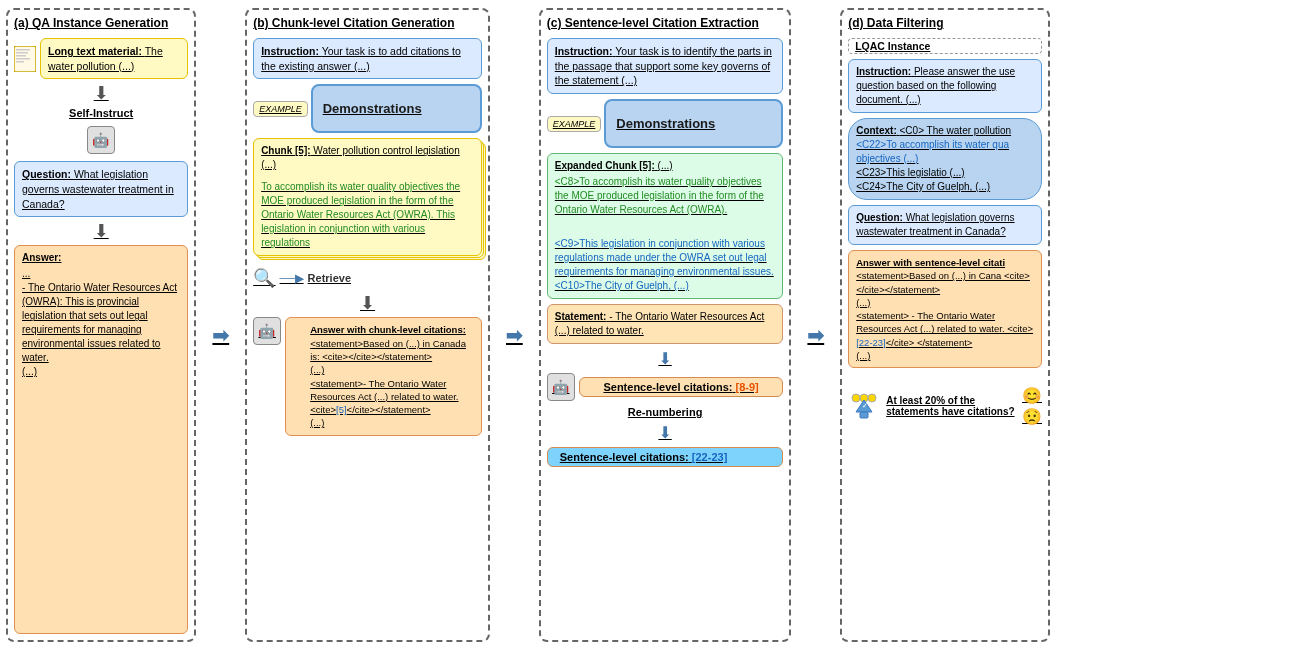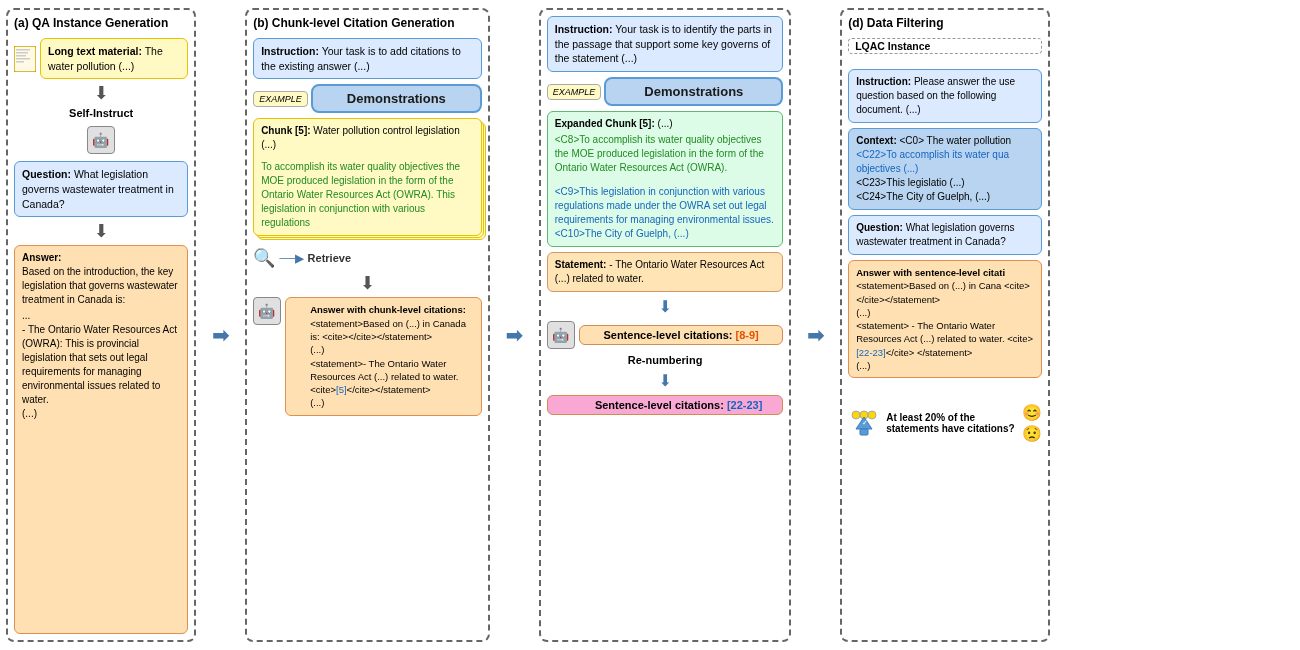--- a/index.html
+++ b/index.html
@@ -10,20 +10,21 @@
       height: 650px;
       overflow: hidden;
       font-size: 11px;
     }
     .main-container {
       display: flex;
       width: 1056px;
       height: 650px;
       padding: 8px 6px;
       gap: 16px;
+      text-decoration: underline;
     }
     .section {
       display: flex;
       flex-direction: column;
       gap: 5px;
       position: relative;
     }
     .section-title {
       font-weight: bold;
       font-size: 12px;
@@ -91,22 +92,21 @@
     }
     .box-orange-light {
       background: #FFE4B5;
       border: 1.5px solid #D4956A;
     }
 
     .demonstrations-box {
       background: #B8D4F0;
       border: 2px solid #5B9BD5;
       border-radius: 8px;
-      padding: 5px 10px;
-      text-align: center;
+      padding: 15px 10px;
       font-weight: bold;
       font-size: 13px;
       color: #1a1a1a;
     }
 
     .arrow-down {
       text-align: center;
       font-size: 18px;
       color: #555;
       line-height: 1;
@@ -146,38 +146,38 @@
     }
 
     .section-d-lqac-label {
       background: #fff;
       border: 1.5px dashed #999;
       border-radius: 4px;
       padding: 1px 6px;
       font-size: 10.5px;
       font-weight: bold;
       display: inline-block;
-      margin-bottom: 10px;
+      margin-bottom: 0;
     }
 
     .citations-badge {
       background: #FFE0B2;
       border: 1.5px solid #D48B50;
       border-radius: 6px;
       padding: 3px 8px;
       text-align: center;
       font-weight: bold;
       font-size: 11px;
     }
     .citations-badge-green {
-      background: #f9a8d4;
+      background: #7dd3fc;
       border: 1.5px solid #D48B50;
       border-radius: 6px;
-      padding: 3px 20px;
-      text-align: right;
+      padding: 3px 12px;
+      text-align: left;
       font-weight: bold;
       font-size: 11px;
     }
   </style>
 </head>
 <body>
 
 <div class="main-container">
 
   <div class="section section-a">
@@ -211,21 +211,20 @@
 
     <div class="box box-blue">
       <span class="label-bold">Question:</span>
       <span>What legislation governs wastewater treatment in Canada?</span>
     </div>
 
     <div class="arrow-down">⬇</div>
 
     <div class="box box-orange" style="font-size:10px; flex:1">
       <div><span class="label-bold">Answer:</span></div>
-      <div>Based on the introduction, the key legislation that governs wastewater treatment in Canada is:</div>
       <div style="margin-top:2px">...<br>- The Ontario Water Resources Act (OWRA): This is provincial legislation that sets out legal requirements for managing environmental issues related to water.<br>(...)</div>
     </div>
   </div>
 
   <div style="display:flex; align-items:center; padding-top:20px;">
     <span style="font-size:20px; color:#4477AA; font-weight:bold;">➡</span>
   </div>
 
   <div class="section section-b">
     <div class="section-title">(b) Chunk-level Citation Generation</div>
@@ -269,37 +268,38 @@
         <div>&lt;statement&gt;Based on (...) in Canada is: &lt;cite&gt;&lt;/cite&gt;&lt;/statement&gt;<br>(...)<br>&lt;statement&gt;- The Ontario Water Resources Act (...) related to water.&lt;cite&gt;<span style="color:#1565C0">[5]</span>&lt;/cite&gt;&lt;/statement&gt;<br>(...)</div>
       </div>
     </div>
   </div>
 
   <div style="display:flex; align-items:center; padding-top:20px;">
     <span style="font-size:20px; color:#4477AA; font-weight:bold;">➡</span>
   </div>
 
   <div class="section section-c">
+    <div class="section-title">(c) Sentence-level Citation Extraction</div>
 
     <div class="box box-blue">
       <span class="label-bold">Instruction:</span>
       <span>Your task is to identify the parts in the passage that support some key governs of the statement (...)</span>
     </div>
 
     <div class="row-flex" style="align-items:stretch; gap:3px;">
       <div style="display:flex; align-items:center;">
         <div style="background:#fff9c4; border:1.5px solid #aaa; border-radius:4px; padding:2px 5px; font-size:9px; font-style:italic;">EXAMPLE</div>
       </div>
       <div class="demonstrations-box" style="flex:1;">Demonstrations</div>
     </div>
 
     <div class="box box-green-text" style="font-size:10px;">
       <div><span class="label-bold">Expanded Chunk [5]:</span> <span>(...)</span></div>
       <div style="color:#228B22; margin-top:2px;">&lt;C8&gt;To accomplish its water quality objectives the MOE produced legislation in the form of the Ontario Water Resources Act (OWRA).</div>
-      <div style="color:#1565C0; margin-top:10px;">&lt;C9&gt;This legislation in conjunction with various regulations made under the OWRA set out legal requirements for managing environmental issues. &lt;C10&gt;The City of Guelph, (...)</div>
+      <div style="color:#1565C0; margin-top:20px;">&lt;C9&gt;This legislation in conjunction with various regulations made under the OWRA set out legal requirements for managing environmental issues. &lt;C10&gt;The City of Guelph, (...)</div>
     </div>
 
     <div class="box box-orange-light" style="font-size:10px;">
       <span class="label-bold">Statement:</span>
       <span>- The Ontario Water Resources Act (...) related to water.</span>
     </div>
 
     <div class="arrow-double">⬇</div>
 
     <div class="row-flex" style="align-items:center; gap:4px;">
@@ -326,38 +326,38 @@
   <div class="section section-d">
     <div class="section-title">(d) Data Filtering</div>
 
     <div class="section-d-lqac-label">LQAC Instance</div>
 
     <div class="box box-blue" style="font-size:10px;">
       <span class="label-bold">Instruction:</span>
       <span>Please answer the use question based on the following document. (...)</span>
     </div>
 
-    <div class="box box-blue-dark" style="font-size:10px;">
+    <div class="box box-blue-dark" style="font-size:10px;border-radius:19px;">
       <div><span class="label-bold">Context:</span> <span>&lt;C0&gt; The water pollution</span></div>
       <div style="color:#1565C0;">&lt;C22&gt;To accomplish its water qua objectives (...)</div>
       <div>&lt;C23&gt;This legislatio (...)</div>
       <div>&lt;C24&gt;The City of Guelph, (...)</div>
     </div>
 
     <div class="box box-blue" style="font-size:10px;">
       <span class="label-bold">Question:</span>
       <span>What legislation governs wastewater treatment in Canada?</span>
     </div>
 
     <div class="box box-orange" style="font-size:9.5px;">
       <div><span class="label-bold">Answer with sentence-level citati</span></div>
       <div>&lt;statement&gt;Based on (...) in Cana &lt;cite&gt;&lt;/cite&gt;&lt;/statement&gt;<br>(...)<br>&lt;statement&gt; - The Ontario Water Resources Act (...) related to water. &lt;cite&gt;<span style="color:#1565C0">[22-23]</span>&lt;/cite&gt; &lt;/statement&gt;<br>(...)</div>
     </div>
 
-    <div style="display:flex; align-items:center; gap:6px; margin-top:20px;">
+    <div style="display:flex; align-items:center; gap:6px; margin-top:13px;">
 
       <svg width="32" height="32" viewBox="0 0 32 32">
         <circle cx="8" cy="8" r="4" fill="#FFD700" stroke="#aaa" stroke-width="1"></circle>
         <circle cx="16" cy="8" r="4" fill="#FFD700" stroke="#aaa" stroke-width="1"></circle>
         <circle cx="24" cy="8" r="4" fill="#FFD700" stroke="#aaa" stroke-width="1"></circle>
         <polygon points="16,10 8,22 24,22" fill="#5B9BD5" stroke="#3a7abf" stroke-width="1"></polygon>
         <rect x="12" y="22" width="8" height="6" rx="1" fill="#5B9BD5" stroke="#3a7abf" stroke-width="1"></rect>
         <text x="6" y="18" font-size="7" fill="#fff">✓</text>
         <text x="14" y="18" font-size="7" fill="#fff">✓</text>
         <text x="22" y="18" font-size="7" fill="#fff">✓</text>

